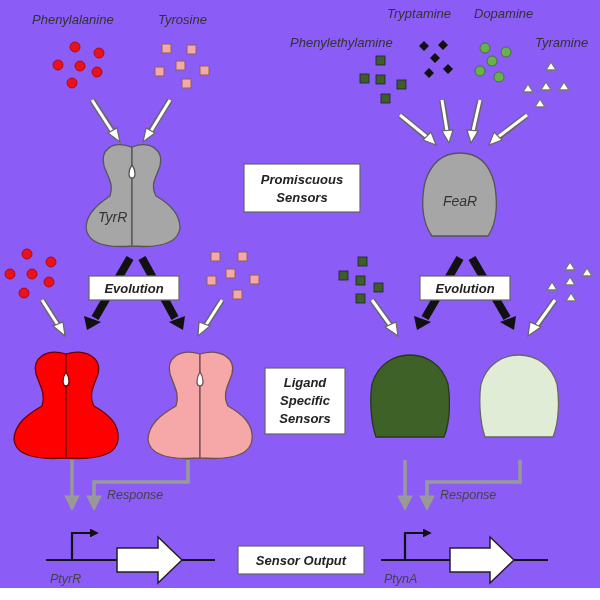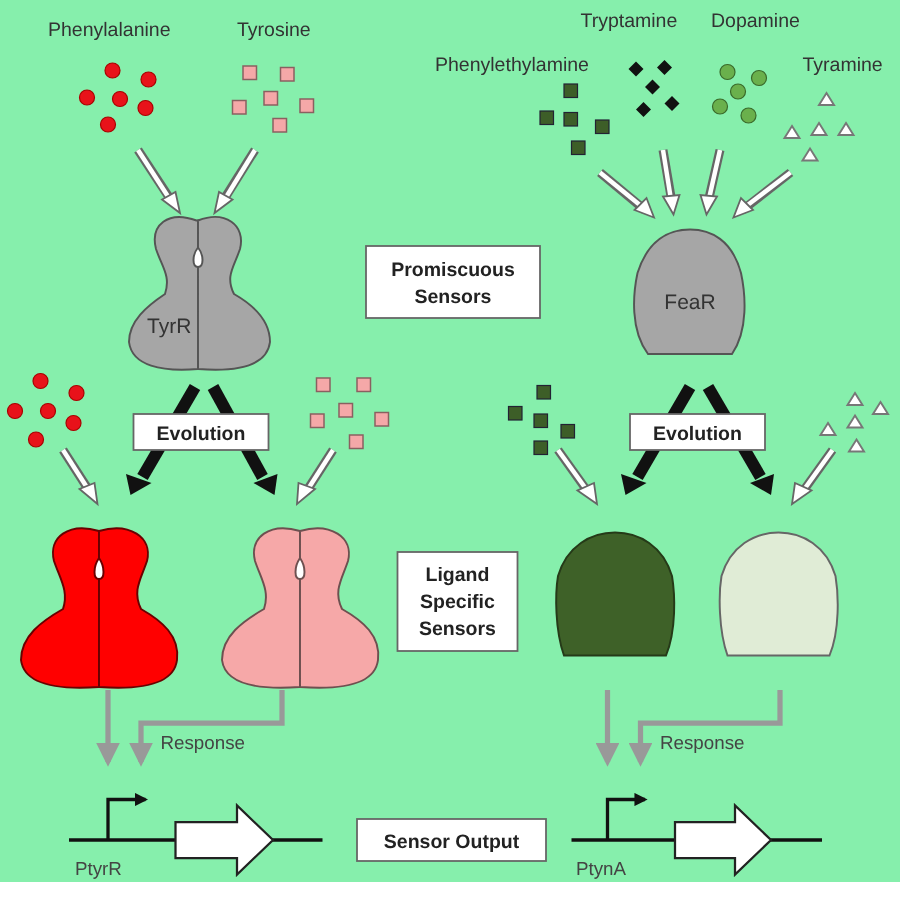--- a/index.html
+++ b/index.html
@@ -1,16 +1,16 @@
 <!DOCTYPE html>
 <html><head>
   <meta charset="utf-8">
   <style>
     html, body { margin: 0; padding: 0; background: #ffffff; }
-    #canvas { position: relative; width: 600px; height: 588px; overflow: hidden; background: #86efac; }
+    #canvas { position: relative; width: 600px; height: 588px; overflow: hidden; background: #8b5cf6; font-style: italic; }
     svg { position: absolute; left: 0; top: 0; }
     .lbl { font-family: "Liberation Sans", sans-serif; font-size: 13px; fill: #333; }
     .lbl-sm { font-family: "Liberation Sans", sans-serif; font-size: 12.5px; fill: #444; }
     .bold { font-family: "Liberation Sans", sans-serif; font-size: 13px; font-weight: bold; fill: #222; }
     .inlbl { font-family: "Liberation Sans", sans-serif; font-size: 14px; fill: #333; }
   </style>
 </head>
 <body>
 
 <div id="canvas">

